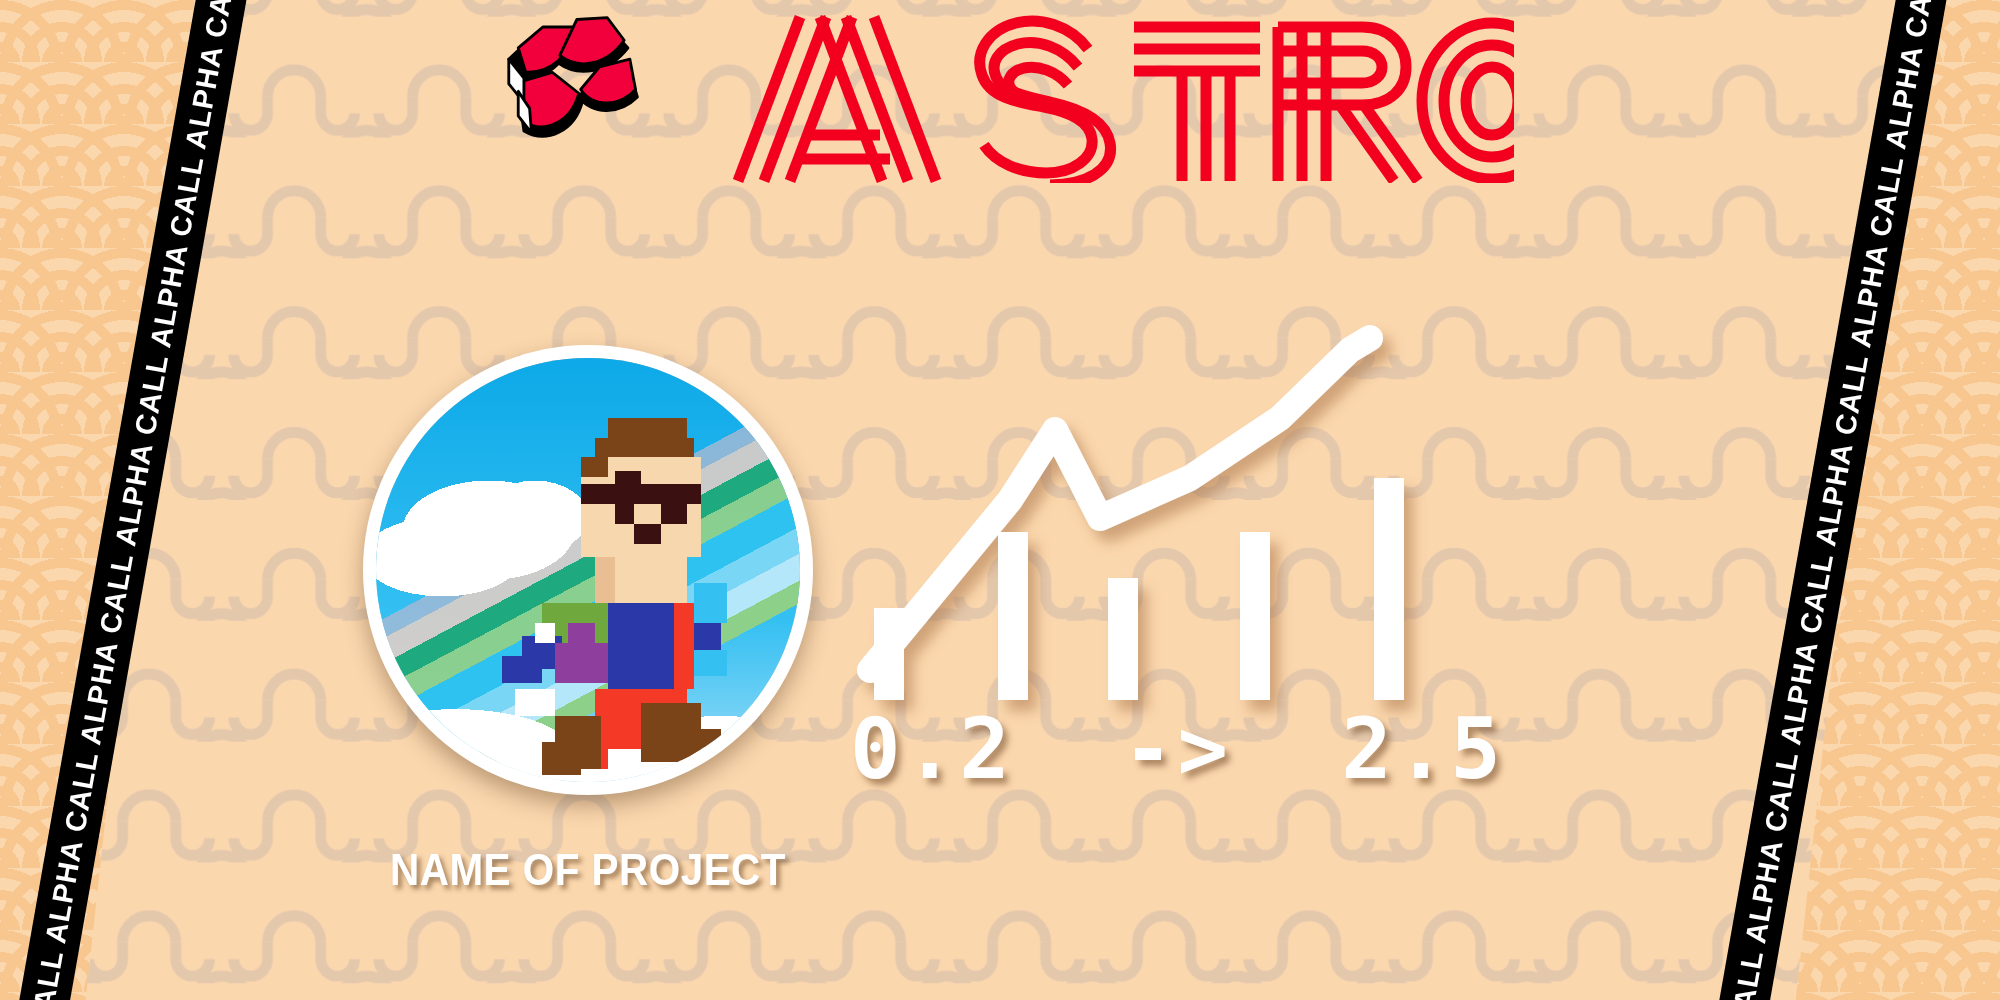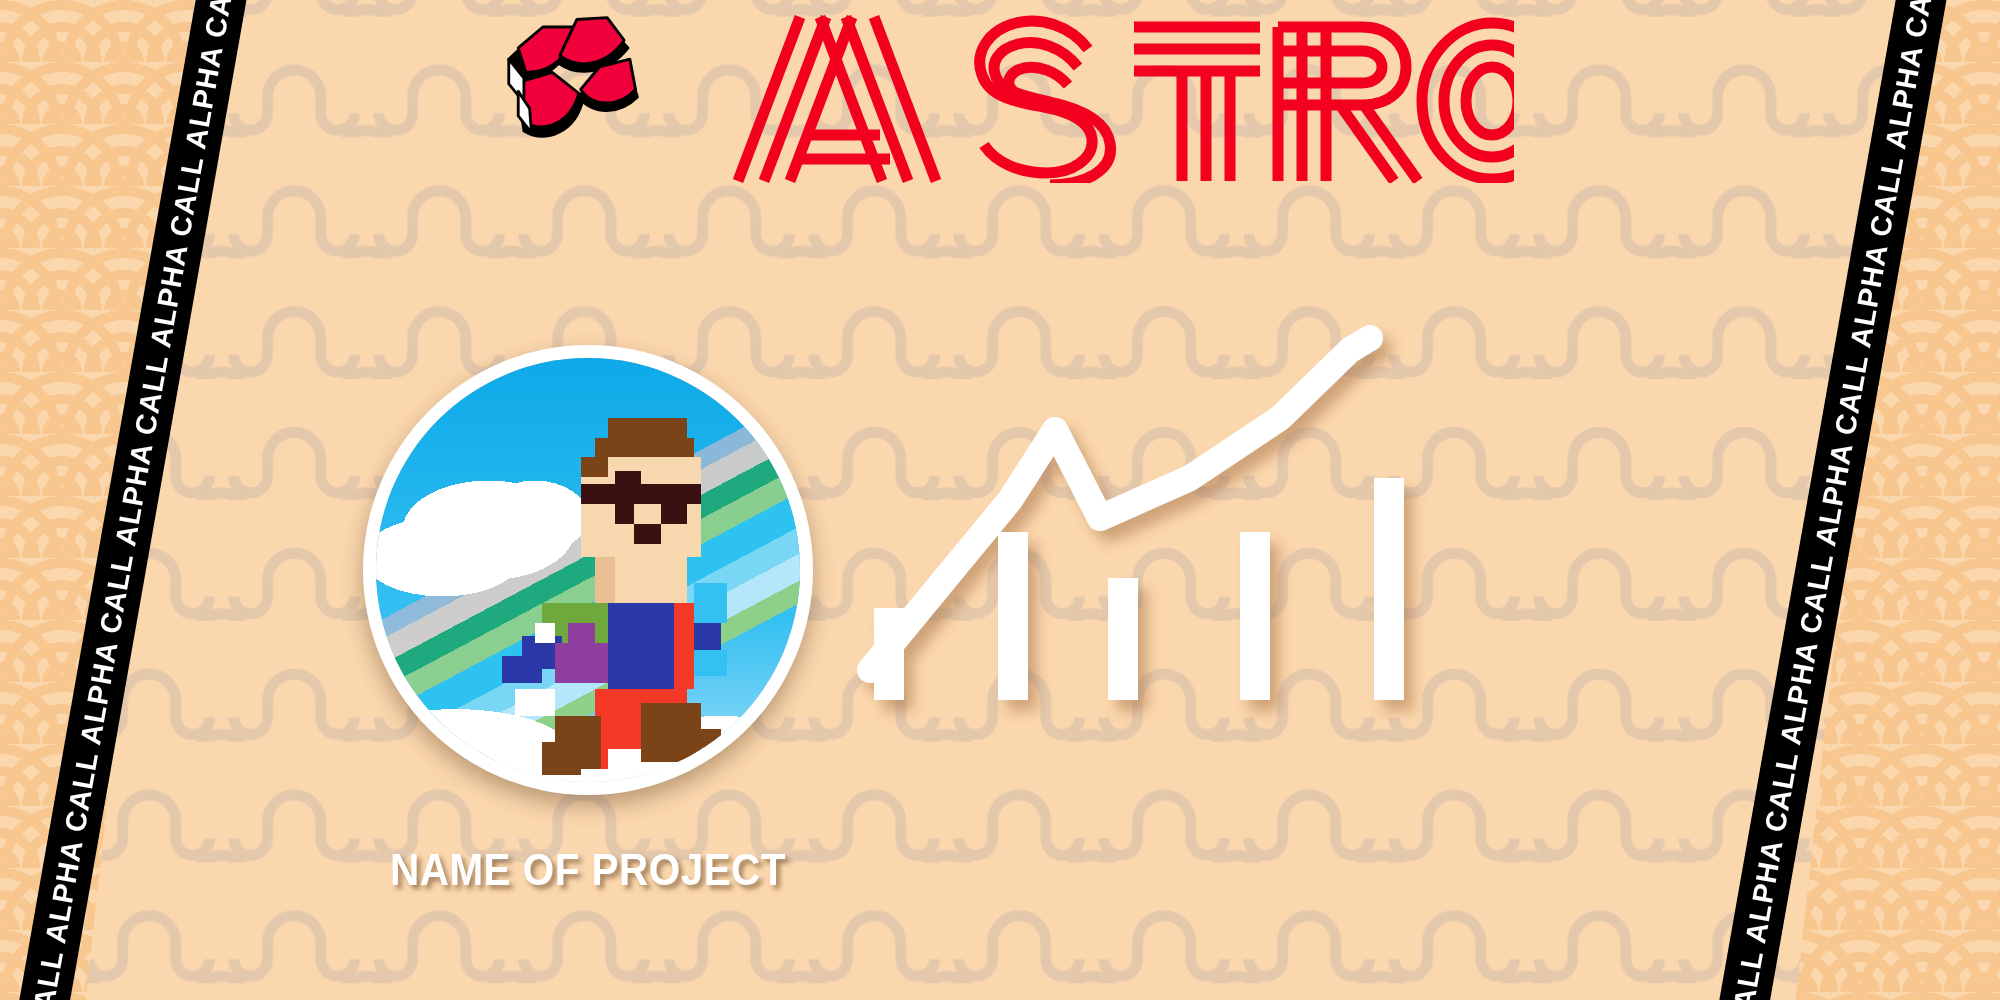--- a/index.html
+++ b/index.html
@@ -365,14 +365,15 @@
           <rect x="24" y="358" width="30" height="92"></rect>
           <rect x="148" y="282" width="30" height="168"></rect>
           <rect x="258" y="328" width="30" height="122"></rect>
           <rect x="390" y="282" width="30" height="168"></rect>
           <rect x="524" y="228" width="30" height="222"></rect>
         </g>
       </g>
     </svg>
   </div>
 
+  <div class="metric">0.2  -&gt;  2.5</div>
 
 </div>
 
 </body></html>

